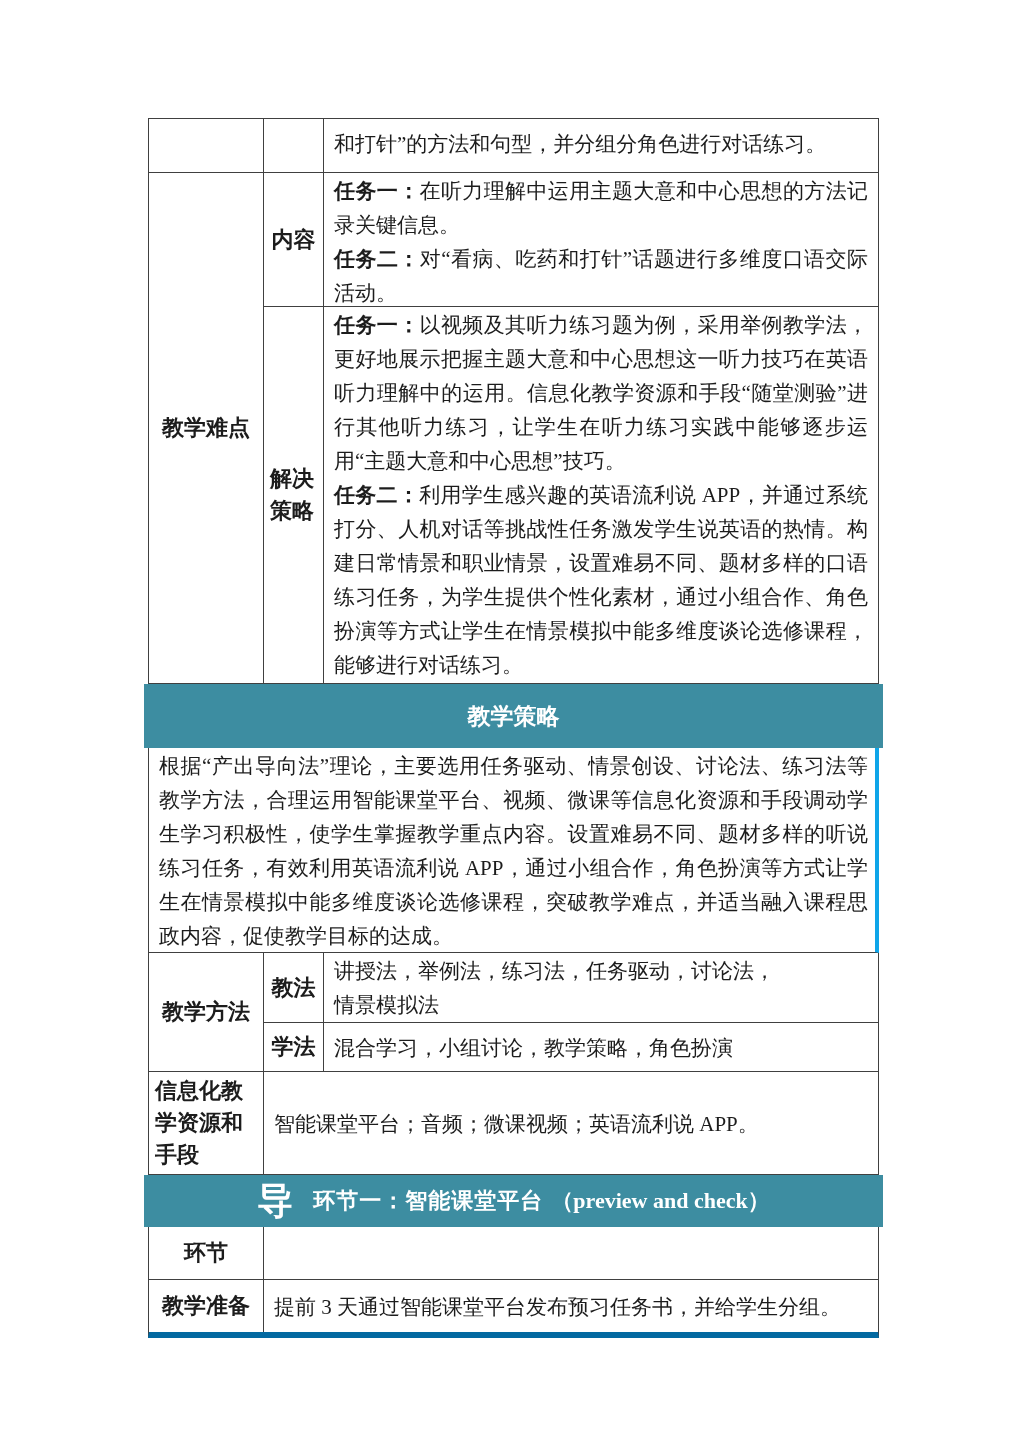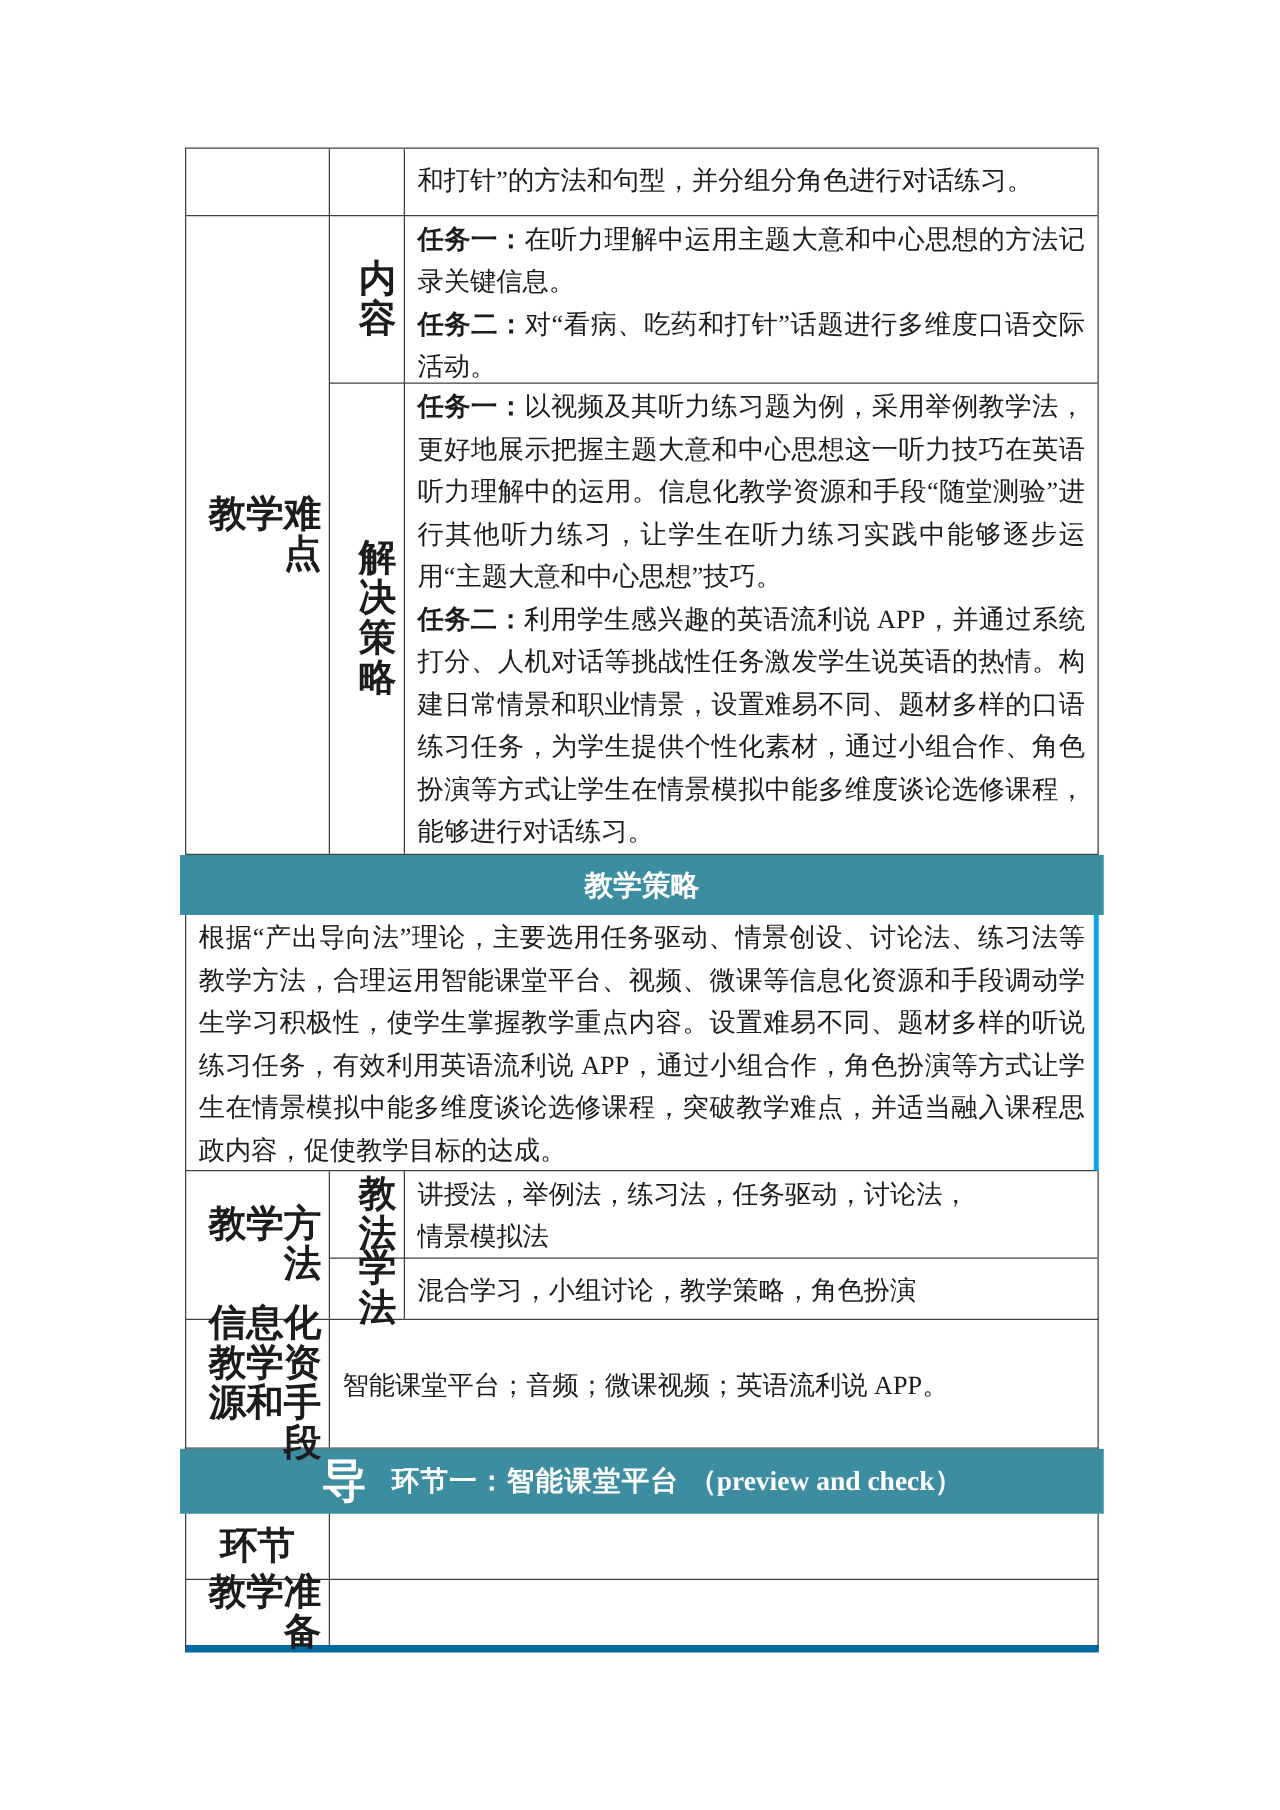--- a/index.html
+++ b/index.html
@@ -17,41 +17,41 @@
     width: 731px;
   }
   .bdr { border: 1px solid #404040; }
   .grid3 { display: grid; grid-template-columns: 115px 60px 1fr; }
   .grid2 { display: grid; grid-template-columns: 115px 1fr; }
   .br { border-right: 1px solid #404040; }
   .bb { border-bottom: 1px solid #404040; }
   .bl { border-left: 1px solid #404040; }
   .cell-head {
     display: flex; align-items: center; justify-content: center;
-    font-weight: bold; font-size: 30px; text-align: right;
+    font-weight: bold; font-size: 22px; text-align: left;
     line-height: 32px; padding: 0 6px;
   }
   .cell-body {
     font-size: 21px; line-height: 34px;
     padding: 1px 10px 0 10px;
     text-align: justify;
     overflow: hidden;
   }
   .cell-body p { margin: 0; }
   .cell-body b { font-weight: bold; }
   .teal-bar {
     background: #3D8DA1;
     width: calc(100% + 8px);
     margin-left: -4px;
     display: flex; align-items: center; justify-content: center;
     color: #ffffff;
     font-family: "Liberation Sans", "DejaVu Sans", sans-serif;
     font-weight: bold;
   }
-  .teal-bar.h1 { height: 48px; font-size: 23px; }
+  .teal-bar.h1 { height: 64px; font-size: 23px; }
   .teal-bar.h2 { height: 52px; }
   .dao {
     font-size: 36px; font-weight: bold; margin-right: 20px;
     line-height: 36px;
   }
   .banner-title { font-size: 22px; letter-spacing: 1px; }
   .banner-en {
     font-family: "Liberation Serif", "DejaVu Serif", serif;
     font-size: 22px; font-weight: bold; margin-left: 8px;
   }
@@ -128,15 +128,18 @@
     <span class="banner-title">环节一：智能课堂平台</span>
     <span class="banner-en">（preview and check）</span>
   </div>
 
   <div class="grid2 bl" style="border-right:1px solid #404040; border-bottom:1px solid #404040;">
     <div class="cell-head br row-h52">环节</div>
   </div>
 
   <div class="grid2 bl" style="border-right:1px solid #404040; border-bottom:6px solid #0369a1;">
     <div class="cell-head br row-h52">教学准备</div>
+    <div class="cell-body row-h52 vcenter">
+      <p>提前 3 天通过智能课堂平台发布预习任务书，并给学生分组。</p>
+    </div>
   </div>
 
 </div>
 
 </body></html>

